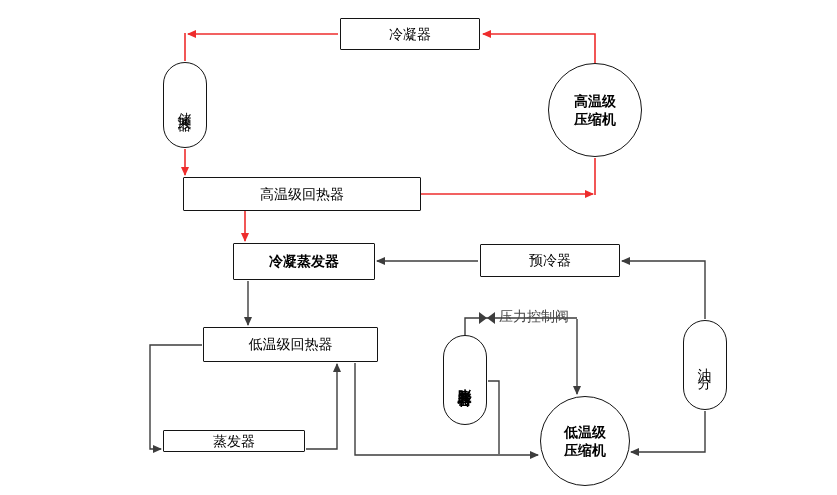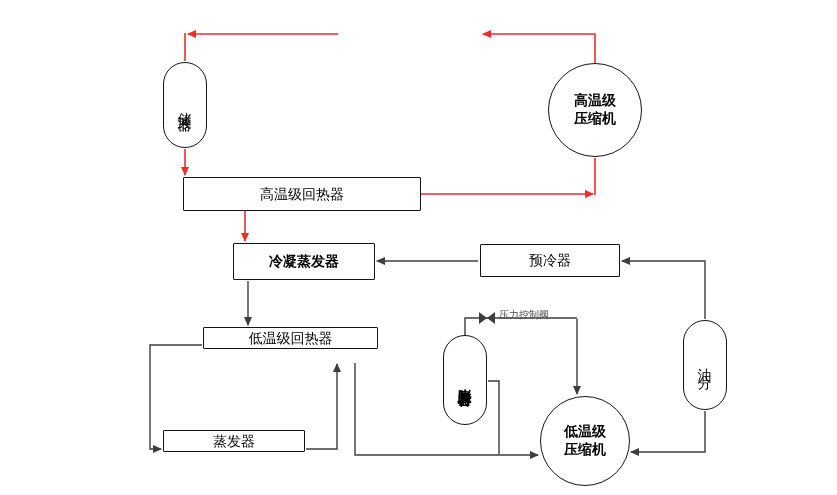--- a/index.html
+++ b/index.html
@@ -8,25 +8,25 @@
     font-family:"DejaVu Sans", sans-serif; color:#000; overflow:hidden;
   }
   #wires { position:absolute; left:0; top:0; width:837px; height:495px; z-index:1; }
   .node {
     position:absolute; box-sizing:border-box; background:#ffffff;
     border:1.6px solid #141414; display:flex; align-items:center; justify-content:center;
     font-size:14px; line-height:1.3; z-index:2; text-align:center;
   }
   .rect { border-radius:1px; }
   .capsule { border-radius:24px; }
-  .circle { border-radius:50%; flex-direction:column; font-weight:bold;font-family:Liberation Mono, monospace; }
+  .circle { border-radius:50%; flex-direction:column; font-weight:bold; }
   .bold { font-weight:bold; }
   .vlabel { writing-mode:vertical-rl; text-orientation:upright; letter-spacing:3px; }
   .valve-label {
-    position:absolute; z-index:3; font-size:10px; color:#4a4a4a; white-space:nowrap;
+    position:absolute; z-index:3; font-size:14px; color:#4a4a4a; white-space:nowrap;
     background:transparent;
   }
 </style>
 </head>
 <body>
 
 <div id="stage">
 
   <svg id="wires" viewBox="0 0 837 495">
     <defs>
@@ -53,20 +53,23 @@
     <polyline class="stroke-black" fill="none" stroke-width="1.4" points="306,449 337,449 337,364" marker-end="url(#arr-k)" stroke="#3d3d3d"></polyline>
     <polyline class="stroke-black" fill="none" stroke-width="1.4" points="355,363 355,455 538,455" marker-end="url(#arr-k)" stroke="#3d3d3d"></polyline>
     <polyline class="stroke-black" fill="none" stroke-width="1.4" points="705,411 705,452 631,452" marker-end="url(#arr-k)" stroke="#3d3d3d"></polyline>
     <polyline class="stroke-black" fill="none" stroke-width="1.4" points="577,319 577,394" marker-end="url(#arr-k)" stroke="#3d3d3d"></polyline>
     <polyline class="stroke-black" fill="none" stroke-width="1.4" points="465,336 465,318 577,318" stroke="#3d3d3d"></polyline>
     <polyline class="stroke-black" fill="none" stroke-width="1.4" points="488,381 499,381 499,454" stroke="#3d3d3d"></polyline>
 
     <path class="fill-black" d="M479,312 L487,318 L479,324 Z M495,312 L487,318 L495,324 Z" fill="#3d3d3d"></path>
   </svg>
 
+  <div class="node rect" style="left: 340px; top: 18px; width: 140px; height: 32px; border-color: rgb(20, 20, 20);">
+    <span>冷凝器</span>
+  </div>
 
   <div class="node capsule" style="left: 163px; top: 62px; width: 44px; height: 86px; border-color: rgb(20, 20, 20);">
     <span class="vlabel">储液器</span>
   </div>
 
   <div class="node circle" style="left: 548px; top: 63px; width: 94px; height: 94px; border-color: rgb(20, 20, 20);">
     <span>高温级</span>
     <span>压缩机</span>
   </div>
 
@@ -75,21 +78,21 @@
   </div>
 
   <div class="node rect" style="left: 480px; top: 244px; width: 140px; height: 33px; border-color: rgb(20, 20, 20);">
     <span>预冷器</span>
   </div>
 
   <div class="node rect bold" style="left: 233px; top: 243px; width: 142px; height: 37px; border-color: rgb(20, 20, 20);">
     <span>冷凝蒸发器</span>
   </div>
 
-  <div class="node rect" style="left: 203px; top: 327px; width: 175px; height: 22px; border-color: rgb(20, 20, 20);">
+  <div class="node rect" style="left: 203px; top: 327px; width: 175px; height: 35px; border-color: rgb(20, 20, 20);">
     <span>低温级回热器</span>
   </div>
 
   <div class="node capsule bold" style="left: 443px; top: 335px; width: 44px; height: 90px; border-color: rgb(20, 20, 20);">
     <span class="vlabel" style="letter-spacing:1px;">膨胀容器</span>
   </div>
 
   <div class="valve-label" style="left:499px; top:308px;">压力控制阀</div>
 
   <div class="node capsule" style="left: 683px; top: 320px; width: 44px; height: 90px; border-color: rgb(20, 20, 20);">

